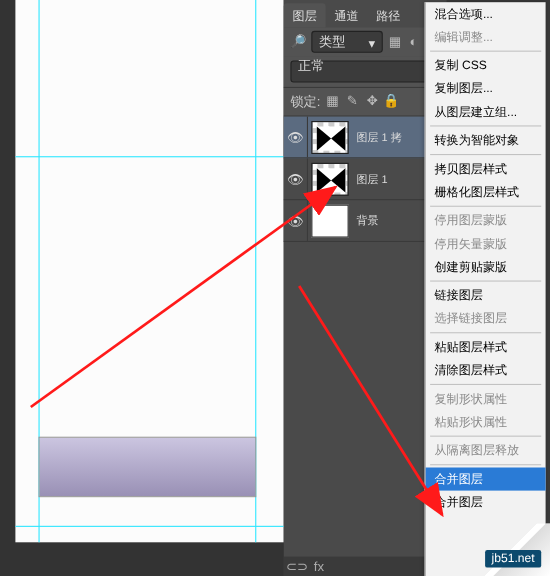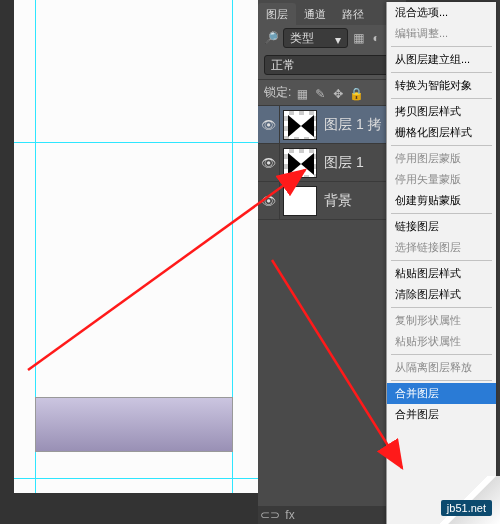--- a/index.html
+++ b/index.html
@@ -17,35 +17,35 @@
 
 .panels{position:absolute;left:258px;top:0;width:148px;height:524px;background:#4a4a4a}
 .tabs{display:flex;height:25px;padding-top:3px}
 .tab{padding:4px 8px;color:#ddd;font-size:11px}
 .tab.active{background:#535353;border-radius:3px 3px 0 0}
 .filter-row{display:flex;align-items:center;gap:4px;padding:3px 6px;background:#535353}
 .kind-select{flex:1;height:20px;background:#3b3b3b;border:1px solid #222;color:#ddd;display:flex;align-items:flex-end;padding:0 6px;justify-content:space-between;border-radius:3px}
 .mini-icons{display:flex;gap:3px}
 .mini-icon{width:14px;height:14px;display:flex;align-items:center;justify-content:center;color:#bbb}
 .blend-row{display:flex;align-items:center;padding:4px 6px;background:#535353;border-bottom:1px solid #3a3a3a}
-.blend-sel{flex:1;height:20px;background:#3b3b3b;border:1px solid #222;color:#ddd;display:flex;align-items:center;justify-content:space-between;padding:5px 6px;border-radius:3px}
-.lock-row{display:flex;align-items:flex-end;gap:4px;padding:4px 6px;background:#535353;border-bottom:1px solid #3a3a3a;color:#ccc}
+.blend-sel{flex:1;height:20px;background:#3b3b3b;border:1px solid #222;color:#ddd;display:flex;align-items:flex-end;justify-content:space-between;padding:5px 6px;border-radius:3px}
+.lock-row{display:flex;align-items:flex-start;gap:4px;padding:4px 6px;background:#535353;border-bottom:1px solid #3a3a3a;color:#ccc}
 .lock-icon{width:14px;height:14px;display:flex;align-items:center;justify-content:center;color:#bbb}
 
 .layer-list{background:#4a4a4a}
 .layer{display:flex;align-items:center;height:38px;border-bottom:1px solid #3a3a3a;position:relative}
 .layer.sel{background:#5b6b80}
 .eye{width:22px;display:flex;align-items:center;justify-content:center;color:#ddd;border-right:1px solid #3a3a3a;height:100%}
 .thumb{margin:3px;width:34px;height:30px;border:1px solid #222;position:relative;overflow:hidden}
 .chk{background:repeating-conic-gradient(#ccc 0 25%,#fff 0 50%) 0 0/10px 10px}
 .bowtie{position:absolute;left:4px;top:4px;width:26px;height:22px}
 .bow-white{position:absolute;inset:0;background:#fff}
 .tri-l{position:absolute;left:0;top:0;border-style:solid;border-width:11px 0 11px 13px;border-color:transparent transparent transparent #000}
 .tri-r{position:absolute;right:0;top:0;border-style:solid;border-width:11px 13px 11px 0;border-color:transparent #000 transparent transparent}
-.lname{color:#ddd;padding-left:4px;font-size:14px;white-space:nowrap}
+.lname{color:#ddd;padding-left:4px;font-size:10px;white-space:nowrap}
 .lock-badge{position:absolute;right:4px;top:11px;color:#ddd;font-size:11px}
 
 .status{position:absolute;bottom:0;left:258px;width:128px;height:18px;background:#3a3a3a;display:flex;align-items:center;gap:8px;padding:0 6px}
 .status .dot{width:12px;height:12px;color:#aaa;display:flex;align-items:center;justify-content:center}
 
 
 .menu{position:absolute;left:386px;top:2px;width:110px;background:#f2f2f2;border-left:1px solid #9a9a9a;box-shadow:-1px 0 4px rgba(0,0,0,.3);height:524px}
 .mi{padding:3px 8px;color:#000;font-size:11px;white-space:nowrap}
 .mi.dis{color:#8a8a8a}
 .mi.hi{background:#2a7bd6;color:#fff}
@@ -145,20 +145,22 @@
 
   <div class="status">
     <div class="dot">⊂⊃</div>
     <div class="dot">fx</div>
   </div>
 
   <div class="menu">
     <div class="mi">混合选项...</div>
     <div class="mi dis">编辑调整...</div>
     <div class="sep"></div>
+    <div class="mi">复制 CSS</div>
+    <div class="mi">复制图层...</div>
     <div class="mi">从图层建立组...</div>
     <div class="sep"></div>
     <div class="mi">转换为智能对象</div>
     <div class="sep"></div>
     <div class="mi">拷贝图层样式</div>
     <div class="mi">栅格化图层样式</div>
     <div class="sep"></div>
     <div class="mi dis">停用图层蒙版</div>
     <div class="mi dis">停用矢量蒙版</div>
     <div class="mi">创建剪贴蒙版</div>

